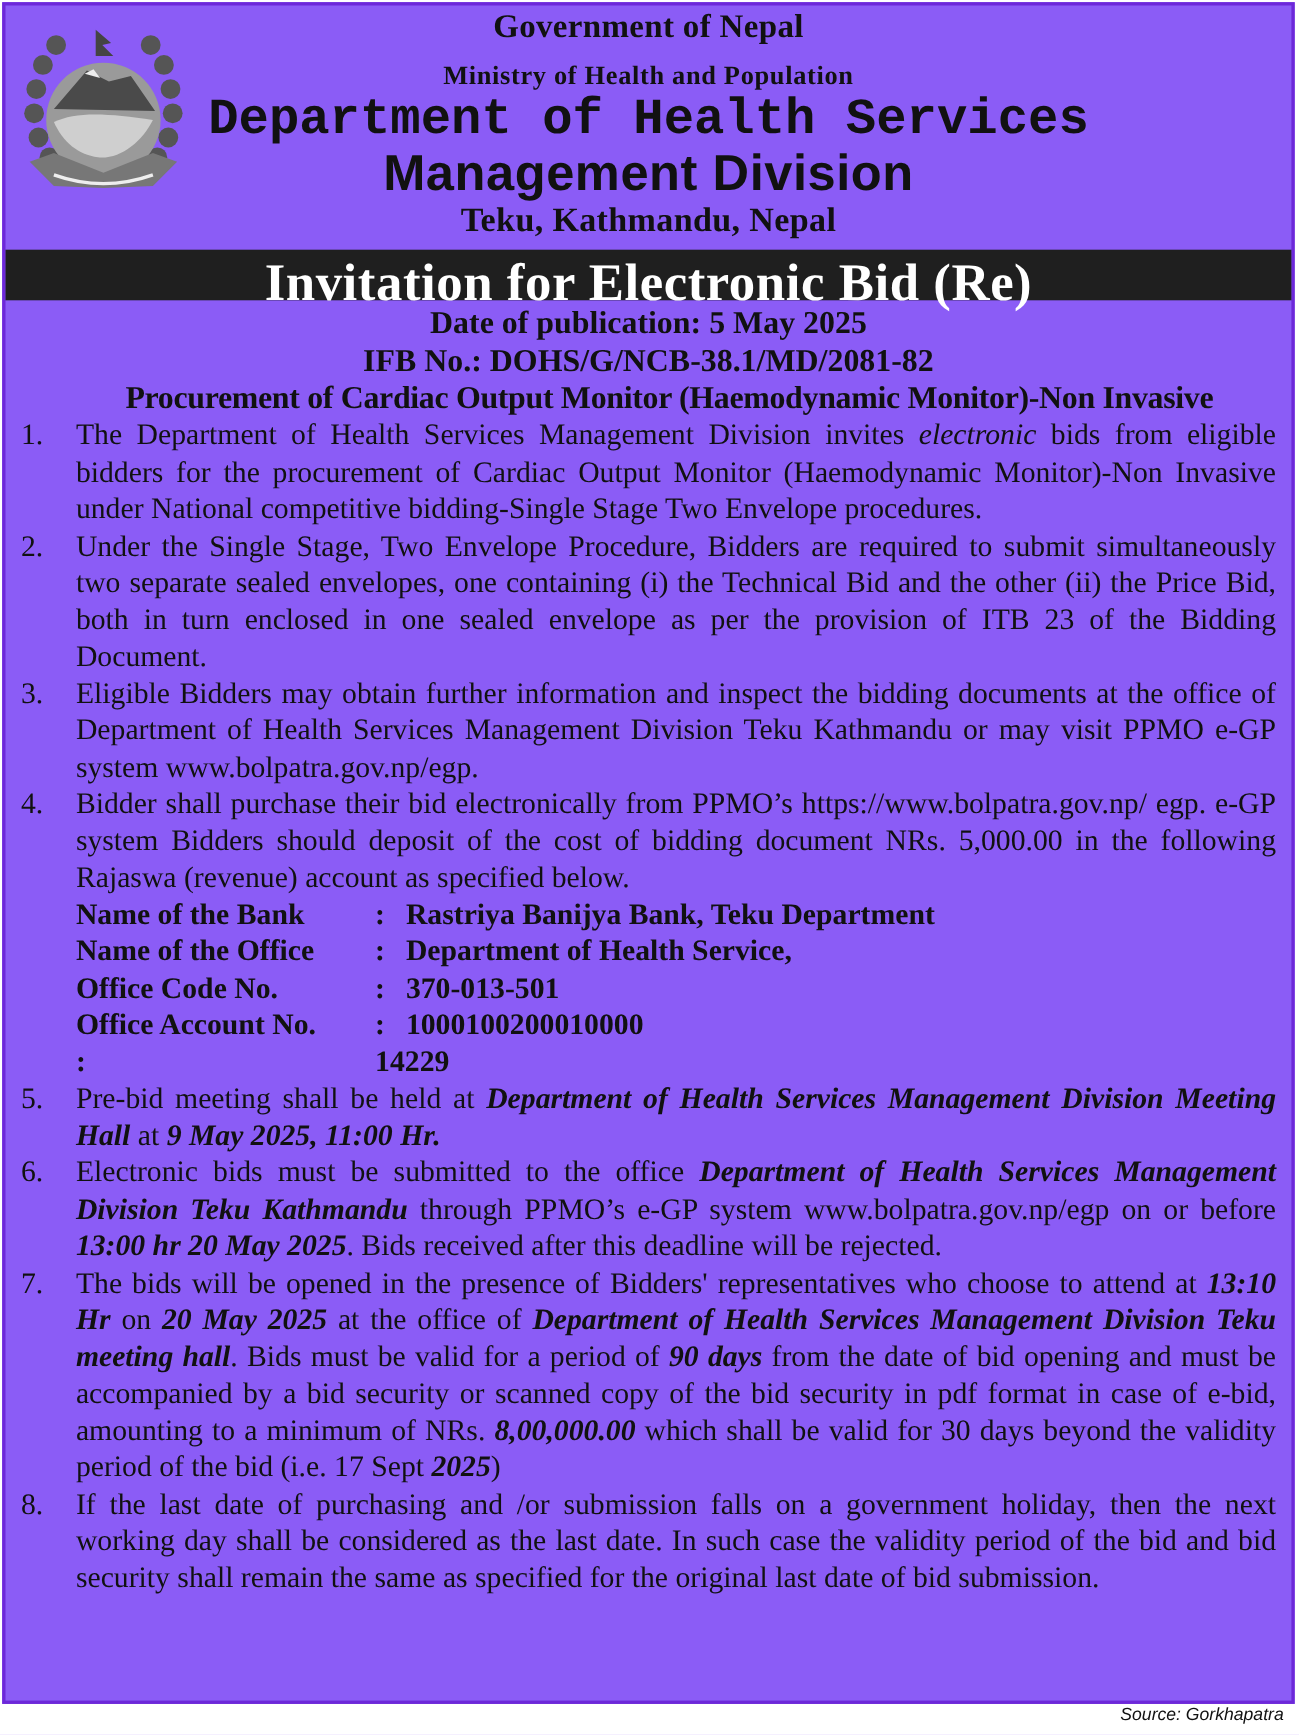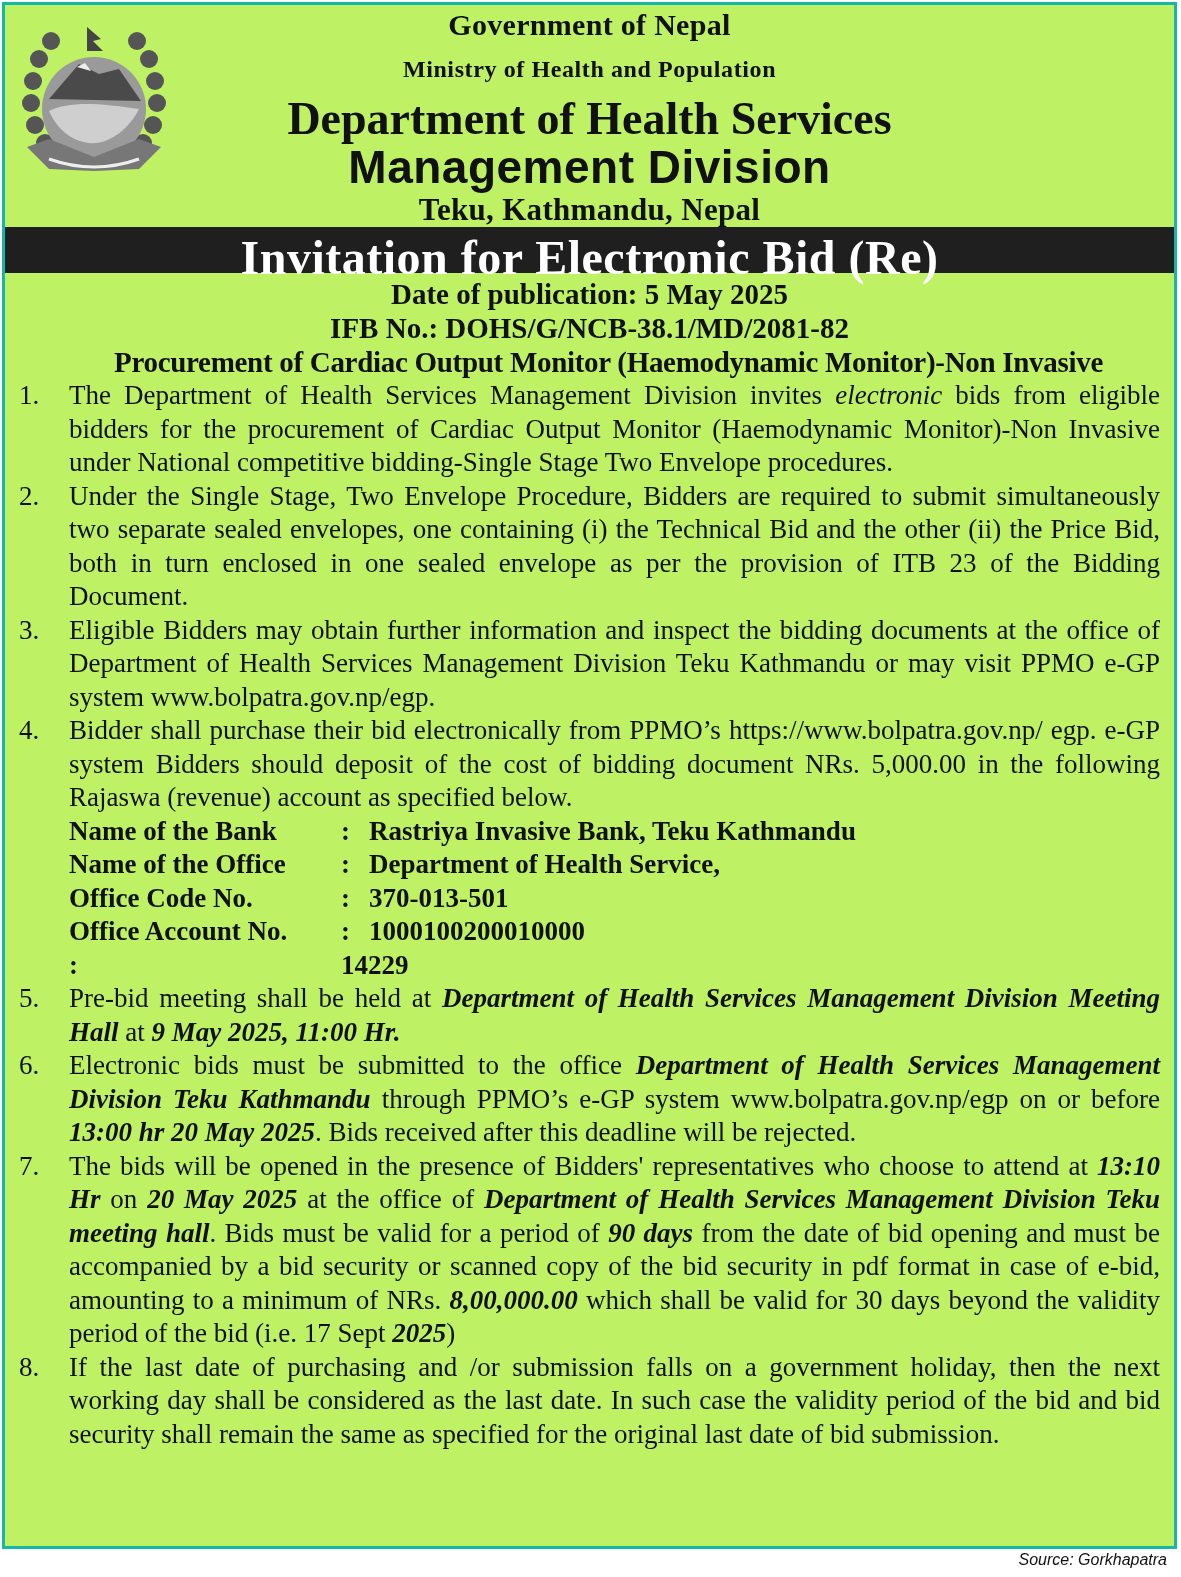--- a/index.html
+++ b/index.html
@@ -1,27 +1,27 @@
 <!DOCTYPE html>
 <html><head>
 <meta charset="utf-8">
 <style>
   * { box-sizing: border-box; margin: 0; padding: 0; }
   html, body { width: 1181px; height: 1577px; background: #ffffff; overflow: hidden; }
   body { font-family: "Liberation Serif", serif; color: #111; position: relative; }
   .notice {
     position: absolute; left: 2px; top: 2px; width: 1175px; height: 1547px;
-    border: 3px solid #14b8a6; background: #bef264;
+    border: 3px solid #6d28d9; background: #8b5cf6;
   }
   .header { position: relative; height: 222px; }
   .emblem { position: absolute; left: 14px; top: 14px; width: 150px; height: 160px; }
   .hdr-lines { position: absolute; left: 160px; right: 160px; top: 0; text-align: center; }
   .hdr-gov { font-family: "Liberation Serif", serif; font-weight: bold; font-size: 30px; margin-top: 3px; letter-spacing: 0.3px; }
   .hdr-ministry { font-family: "Liberation Serif", serif; font-weight: bold; font-size: 24px; margin-top: 14px; letter-spacing: 0.6px; }
-  .hdr-dept { font-family: Liberation Serif, serif; font-weight: bold; font-size: 46px; line-height: 48px; margin-top: 12px; }
+  .hdr-dept { font-family: Liberation Mono, monospace; font-weight: bold; font-size: 46px; line-height: 48px; margin-top: 2px; }
   .hdr-division { font-family: "Liberation Sans", sans-serif; font-weight: bold; font-size: 46px; line-height: 48px; letter-spacing: 0.5px; }
   .hdr-addr { font-family: "Liberation Serif", serif; font-weight: bold; font-size: 31px; margin-top: 1px; letter-spacing: 0.3px; }
   .banner {
     background: #1f1f1f; color: #fff; height: 46px; text-align: center;
     font-family: "Liberation Serif", serif; font-weight: bold; font-size: 48px; line-height: 62px;
     letter-spacing: 0.5px;
   }
   .meta { text-align: center; font-weight: bold; font-size: 29px; line-height: 34px; margin-top: 4px; }
   .proc-title { text-align: center; font-weight: bold; font-size: 29px; line-height: 34px; letter-spacing: -0.3px; margin-left: 38px; }
   .items { margin: 0 14px 0 14px; font-size: 27px; line-height: 33.5px; text-align: justify; }
@@ -90,21 +90,21 @@
       <span class="item-num">3.</span>
       <span class="item-body"><span>Eligible Bidders may obtain further information and inspect the bidding documents at the office of </span><span class="b">Department of Health Services Management Division Teku Kathmandu</span><span> or may visit PPMO e-GP system www.bolpatra.gov.np/egp.</span></span>
     </div>
     <div class="item">
       <span class="item-num">4.</span>
       <span class="item-body"><span>Bidder shall purchase their bid electronically from PPMO’s </span><span class="b">https://www.bolpatra.gov.np/ egp</span><span>. e-GP system Bidders should deposit of the cost of bidding document </span><span class="b">NRs. 5,000.00</span><span> in the following Rajaswa (revenue) account as specified below.</span></span>
     </div>
     <div class="acct">
       <span>Name of the Bank</span>
       <span>:</span>
-      <span>Rastriya Invasive Bank, Teku Kathmandu</span>
+      <span>Rastriya Banijya Bank, Teku Department</span>
       <span>Name of the Office</span>
       <span>:</span>
       <span>Department of Health Service,</span>
       <span>Office Code No.</span>
       <span>:</span>
       <span>370-013-501</span>
       <span>Office Account No.</span>
       <span>:</span>
       <span>1000100200010000</span>
       <span>:</span>

